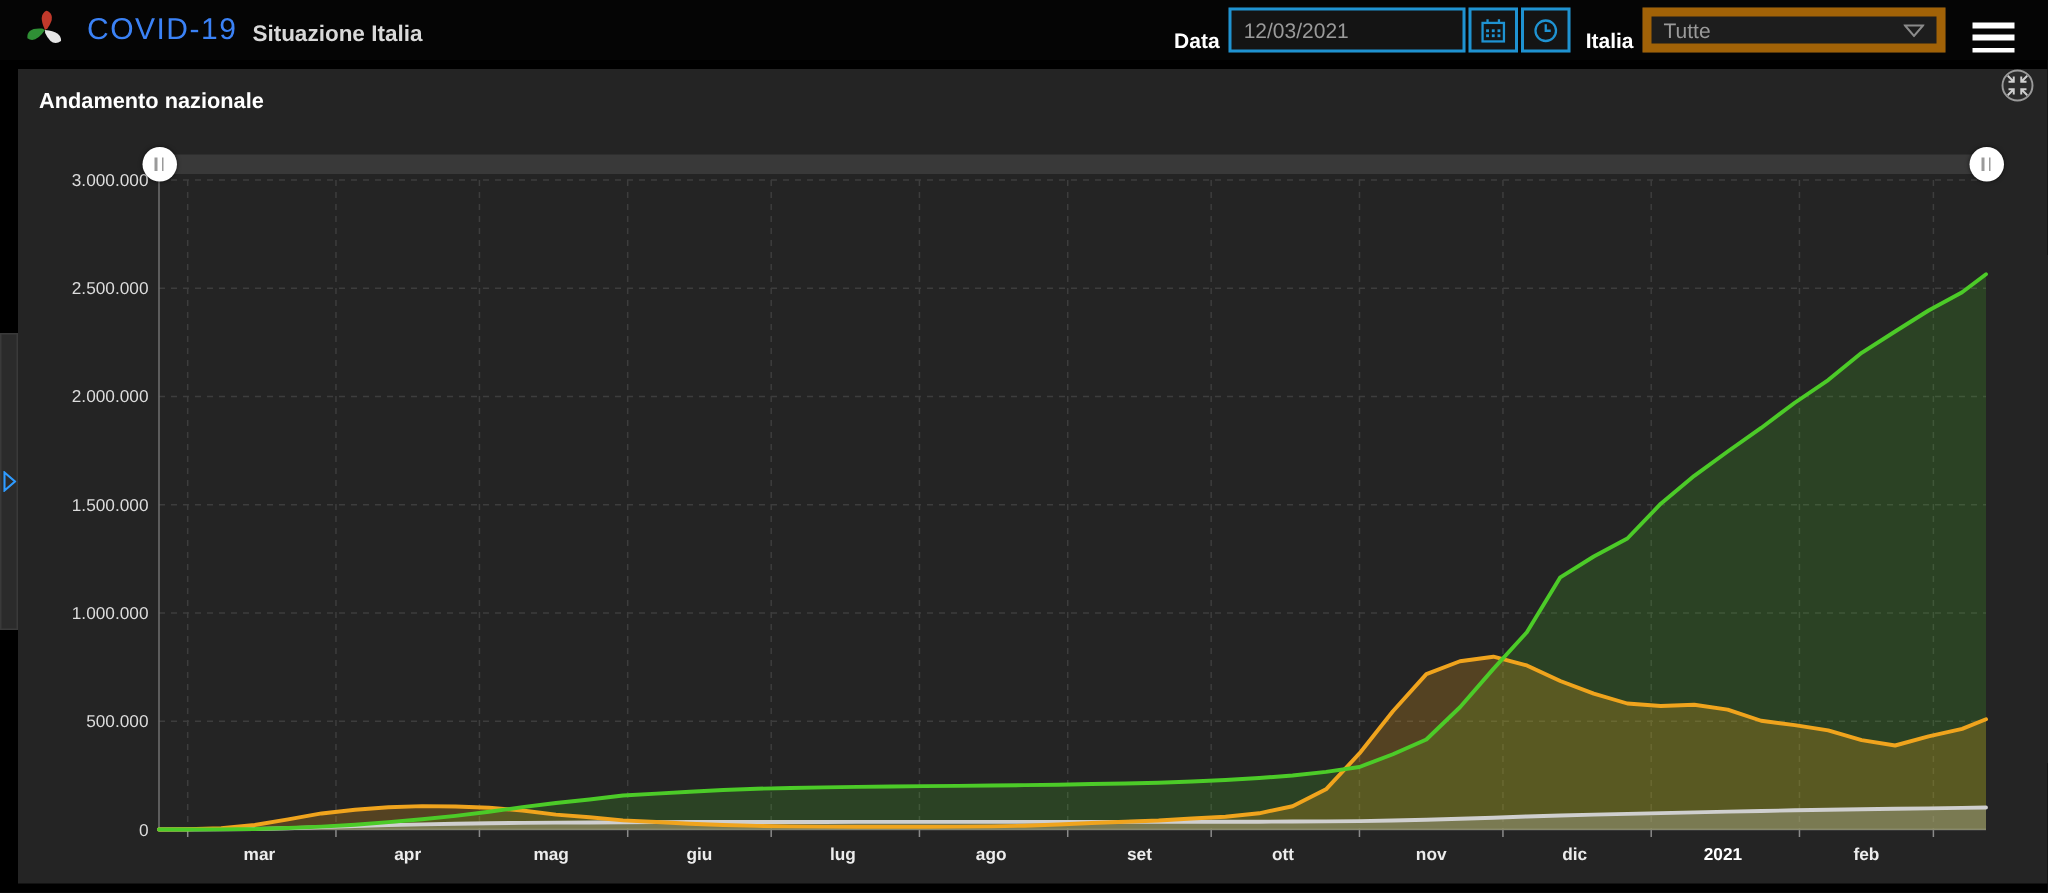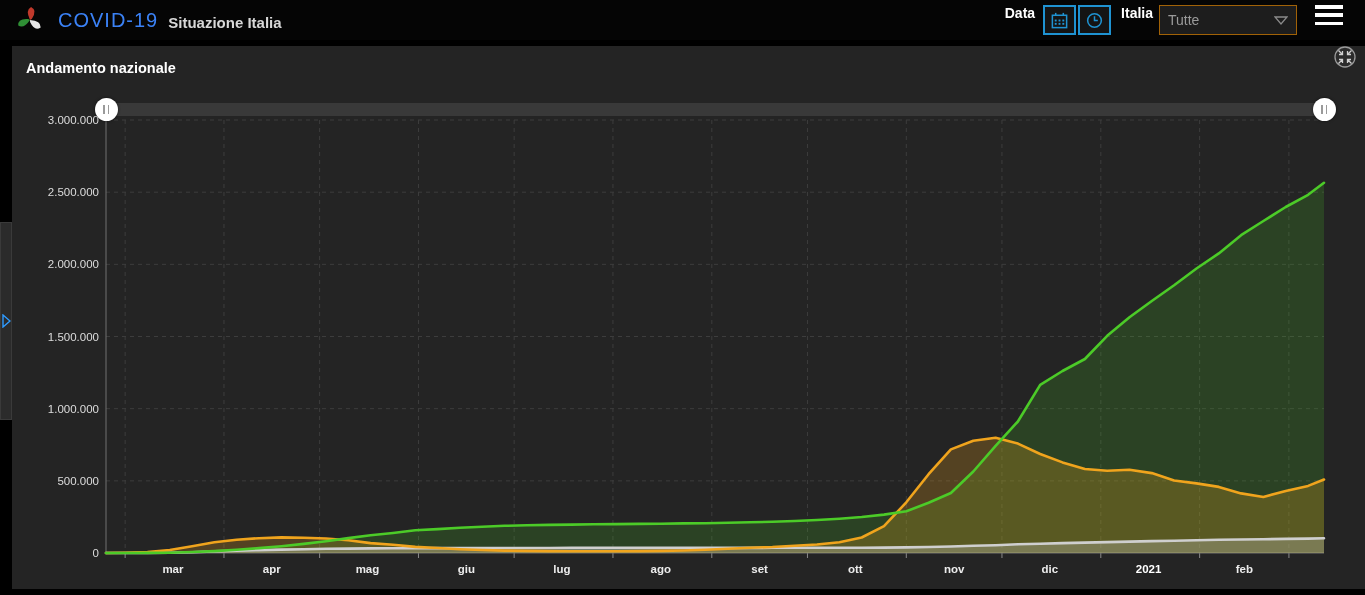--- a/index.html
+++ b/index.html
@@ -5,27 +5,27 @@
   * { margin:0; padding:0; box-sizing:border-box; }
   html,body { width:1365px; height:595px; background:#000; overflow:hidden;
               font-family:"Liberation Sans", sans-serif; }
 
   
   .header { position:absolute; left:0; top:0; width:1365px; height:40px;
             background:#050505; display:flex; align-items:center; z-index:10; }
   .logo-wrap { margin-left:16px; width:28px; height:28px; display:flex; align-items:center; justify-content:center; }
   .app-title { color:#3b82f6; font-size:20px; font-weight:400; letter-spacing:1px; margin-left:14px; }
   .app-subtitle { color:#d8d8d8; font-size:15px; margin-left:10px; position:relative; top:2px;font-weight:bold; }
-  .header-right { margin-left:auto; display:flex; align-items:flex-start; margin-right:10px; }
+  .header-right { margin-left:auto; display:flex; align-items:flex-end; margin-right:10px; }
   .hdr-label { color:#fff; font-size:14px; font-weight:bold; margin:0 6px; }
   .date-input { width:158px; height:30px; background:#141414; border:2px solid #1f93d2;
                 color:#9a9a9a; font-size:14px; padding:0 8px; font-family:"Liberation Sans",sans-serif; }
   .icon-btn { width:33px; height:30px; background:#141414; border:2px solid #1f93d2;
               margin-left:2px; display:flex; align-items:center; justify-content:center; cursor:pointer; }
-  .select-box { width:138px; height:30px; background:#1d1d1d; border:1px solid #a16207;
+  .select-box { width:202px; height:30px; background:#1d1d1d; border:6px solid #a16207;
                 display:flex; align-items:center; padding:0 8px; color:#9a9a9a; font-size:14px; }
   .select-box .chev { margin-left:auto; }
   .hamburger { width:28px; height:20px; margin:0 12px 0 18px; display:flex; flex-direction:column;
                justify-content:space-between; cursor:pointer; }
   .hamburger div { width:28px; height:3.5px; background:#fff; }
 
   
   .left-tab { position:absolute; left:0; top:222px; width:12px; height:198px;
               background:#2b2b2b; border:1px solid #3a3a3a; z-index:6;
               display:flex; align-items:center; justify-content:center; cursor:pointer; }
@@ -59,20 +59,21 @@
         <path d="M0 0 Q-1.5 -11 5 -12 Q10.5 -7 2 -0.5 Z" fill="#e6e6e6" transform="rotate(102)"></path>
         <path d="M0 0 Q-1.5 -11 5 -12 Q10.5 -7 2 -0.5 Z" fill="#2f8f35" transform="rotate(222)"></path>
       </g>
     </svg>
   </div>
   <span class="app-title">COVID-19</span>
   <span class="app-subtitle">Situazione Italia</span>
 
   <div class="header-right">
     <span class="hdr-label">Data</span>
+    <input class="date-input" readonly="" value="12/03/2021" style="">
     <div class="icon-btn">
       <svg width="19" height="19" viewBox="0 0 20 20">
         <rect x="2.5" y="4.5" width="15" height="13" fill="none" stroke="#1f93d2" stroke-width="1.6"></rect>
         <line x1="6" y1="2" x2="6" y2="5" stroke="#1f93d2" stroke-width="1.6"></line>
         <line x1="14" y1="2" x2="14" y2="5" stroke="#1f93d2" stroke-width="1.6"></line>
         <g fill="#1f93d2">
           <rect x="5" y="9" width="2" height="2"></rect>
             <rect x="9" y="9" width="2" height="2"></rect>
             <rect x="13" y="9" width="2" height="2"></rect>
           <rect x="5" y="12.5" width="2" height="2"></rect>

